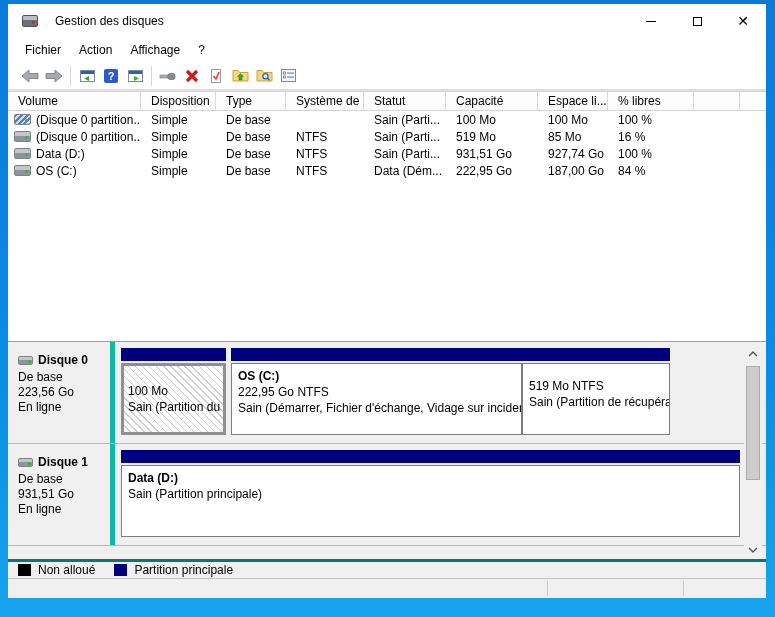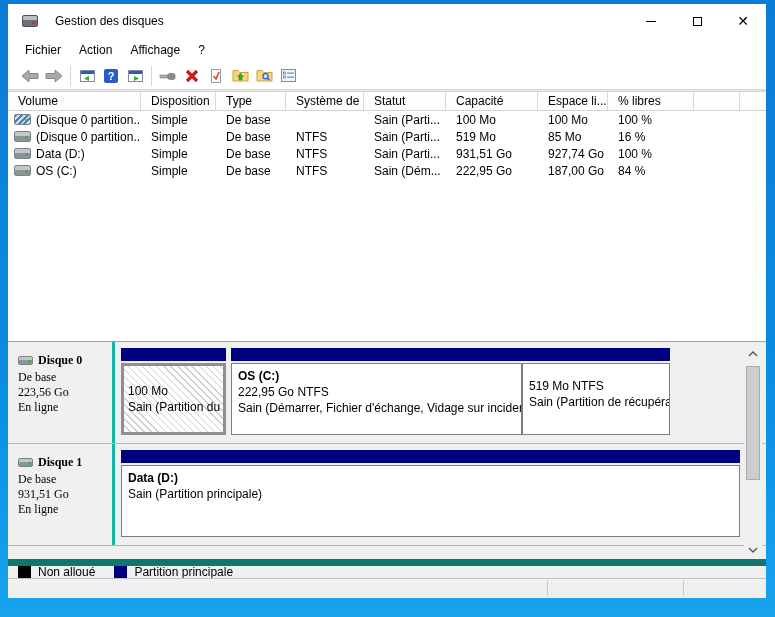--- a/index.html
+++ b/index.html
@@ -51,21 +51,21 @@
   .drive-ico { width: 17px; height: 11px; flex: none; border-radius: 2px; border: 1px solid #7d8288;
     background: linear-gradient(#c3c7cb 0 4px, #8f9499 4px); position: relative; }
   .drive-ico::after { content:''; position: absolute; right: 2px; bottom: 2px; width: 3px; height: 3px;
     background: #2db82d; border-radius: 50%; }
   .drive-ico.striped { background: repeating-linear-gradient(135deg, #4e7fc0 0 2px, #cfe0f2 2px 4px); }
   .volume-filler { flex: 1; background: #fff; }
 
   
   .disk-pane { height: 218px; flex: none; background: #f0f0f0; border-top: 1px solid #9da0a5; position: relative; }
   .disk-row { height: 102px; display: flex; border-bottom: 1px solid #b7b7b7; }
-  .disk-label { width: 107px; flex: none; border-right: 3px solid #14b8a6; padding: 11px 0 0 10px; font-size: 12px; line-height: 15px; font-family: Liberation Serif, serif; }
+  .disk-label { width: 107px; flex: none; border-right: 5px solid #14b8a6; padding: 11px 0 0 10px; font-size: 12px; line-height: 15px; }
   .disk-label .dname { display: flex; align-items: center; gap: 5px; font-weight: bold; margin-bottom: 2px; }
   .mini-drive { width: 15px; height: 9px; border-radius: 2px; border: 1px solid #7d8288;
     background: linear-gradient(#c3c7cb 0 3px, #8f9499 3px); position: relative; }
   .mini-drive::after { content:''; position:absolute; right:1px; bottom:1px; width:3px; height:3px; background:#2db82d; border-radius:50%; }
   .disk-graphic { flex: 1; display: flex; padding: 6px 0 8px 3px; }
   .partition { display: flex; flex-direction: column; flex: none; }
   .part-bar { height: 13px; flex: none; margin-bottom: 2px; }
   .part-box { flex: 1; background: #fff; border: 1px solid #7d7d7d; padding: 4px 6px 0 6px;
     font-size: 12px; line-height: 16px; white-space: nowrap; overflow: hidden; }
   .part-box .ptitle { font-weight: bold; }
@@ -74,21 +74,21 @@
     display: flex; flex-direction: column; justify-content: center; }
 
   
   .vscroll { position: absolute; top: 4px; right: 4px; width: 18px; height: 212px; background: #f0f0f0;
     display: flex; flex-direction: column; align-items: center; }
   .sb-btn { width: 18px; height: 16px; flex: none; display: flex; align-items: center; justify-content: center; }
   .sb-thumb { width: 14px; height: 114px; margin-top: 4px; background: #cdcdcd; border: 1px solid #ababab; flex: none; }
   .sb-space { flex: 1; }
 
   
-  .legend { height: 19px; flex: none; background: #f0f0f0; border-top: 7px solid #0f766e;
+  .legend { height: 19px; flex: none; background: #f0f0f0; border-top: 3px solid #0f766e;
     display: flex; align-items: center; padding-left: 10px; font-size: 12px; gap: 7px; }
   .swatch { width: 13px; height: 12px; flex: none; }
   .legend-label { margin-right: 12px; }
 
   
   .statusbar { flex: 1; background: #f0f0f0; border-top: 1px solid #c2c2c2; position: relative; }
   .status-sep { position: absolute; top: 2px; bottom: 2px; width: 1px; background: #c8c8c8; }
 </style>
 </head>
 <body>
@@ -249,21 +249,21 @@
     </div>
 
     <div class="vrow">
       <div class="cell c-volume">
           <span class="drive-ico"></span>
           <span>OS (C:)</span>
         </div>
       <div class="cell c-dispo">Simple</div>
       <div class="cell c-type">De base</div>
       <div class="cell c-sys">NTFS</div>
-      <div class="cell c-statut">Sain (Dém...</div>
+      <div class="cell c-statut">Data (Dém...</div>
       <div class="cell c-cap">222,95 Go</div>
       <div class="cell c-esp">187,00 Go</div>
       <div class="cell c-lib">84 %</div>
     </div>
 
     <div class="volume-filler"></div>
   </div>
 
   <div class="disk-pane">
 

